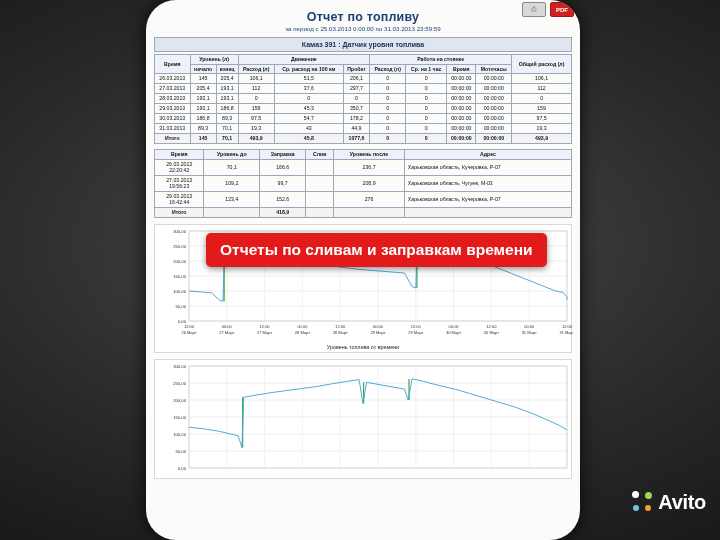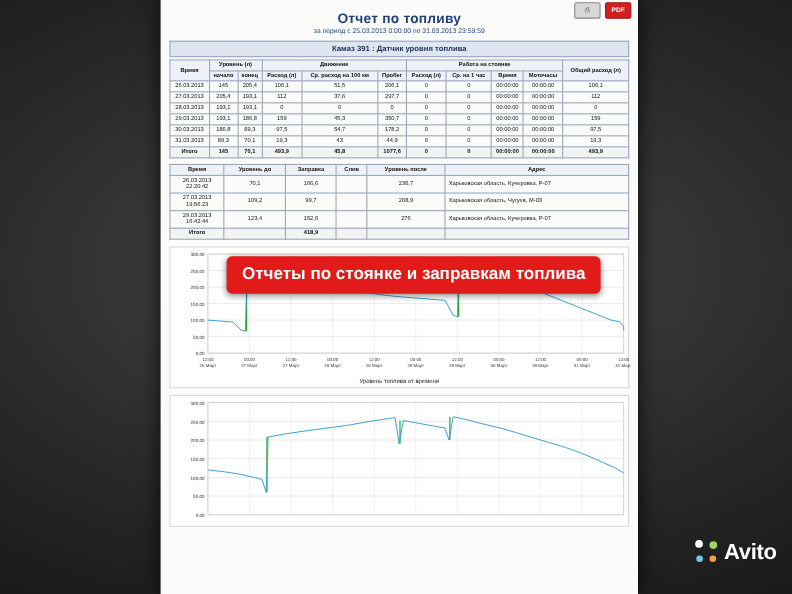--- a/index.html
+++ b/index.html
@@ -14,20 +14,21 @@
     position:absolute;inset:0;
     background:
       radial-gradient(120% 90% at 50% 45%, #4a4a4a 0%, #2a2a2a 45%, #0a0a0a 100%);
   }
   .doc{
     position:absolute;
     left:146px;top:0;width:434px;height:540px;
     background:#fbfbf9;
     box-shadow:0 0 18px rgba(0,0,0,.8);
     overflow:hidden;
+    border-radius:30px;
   }
   .doc-inner{
     position:relative;
     padding:6px 8px 0 8px;
     transform-origin: top left;
   }
   
   .topicons{
     position:absolute;right:6px;top:2px;display:flex;gap:4px;align-items:center;
   }
@@ -356,21 +357,21 @@
           <line x1="87.67599999999999" y1="87.6" x2="87.67599999999999" y2="37.28" stroke="#27a527" stroke-width="1.1"></line>
           <line x1="208.636" y1="43.400000000000006" x2="208.636" y2="22.320000000000007" stroke="#27a527" stroke-width="1.1"></line>
           <line x1="253.99600000000004" y1="40" x2="253.99600000000004" y2="18.92" stroke="#27a527" stroke-width="1.1"></line>
           <path d="M34.00 67.20 L49.12 68.90 L64.24 71.28 L75.58 74.00 L83.14 75.70 L86.92 87.60 L88.81 37.28 L102.04 34.90 L117.16 32.52 L132.28 30.48 L147.40 28.44 L162.52 26.40 L177.64 23.68 L192.76 21.30 L204.10 19.60 L207.88 43.40 L211.66 22.32 L223.00 24.36 L238.12 27.08 L249.46 29.12 L253.24 40.00 L257.02 18.92 L268.36 21.30 L279.70 24.36 L291.04 27.08 L302.38 29.80 L313.72 33.20 L325.06 36.60 L336.40 40.00 L347.74 43.40 L359.08 46.80 L370.42 50.88 L381.76 55.30 L393.10 60.40 L404.44 65.50 L412.00 69.92" fill="none" stroke="#3d9fd6" stroke-width="0.9"></path>
         </svg>
     </div>
 
   </div>
 </div>
 
-<div class="banner">Отчеты по стоянке и заправкам топлива</div>
+<div class="banner">Отчеты по сливам и заправкам времени</div>
 
 <div class="avito">
   <span class="dots">
       <i></i>
       <i></i>
       <i></i>
       <i></i>
     </span>
   <span>Avito</span>
 </div>

